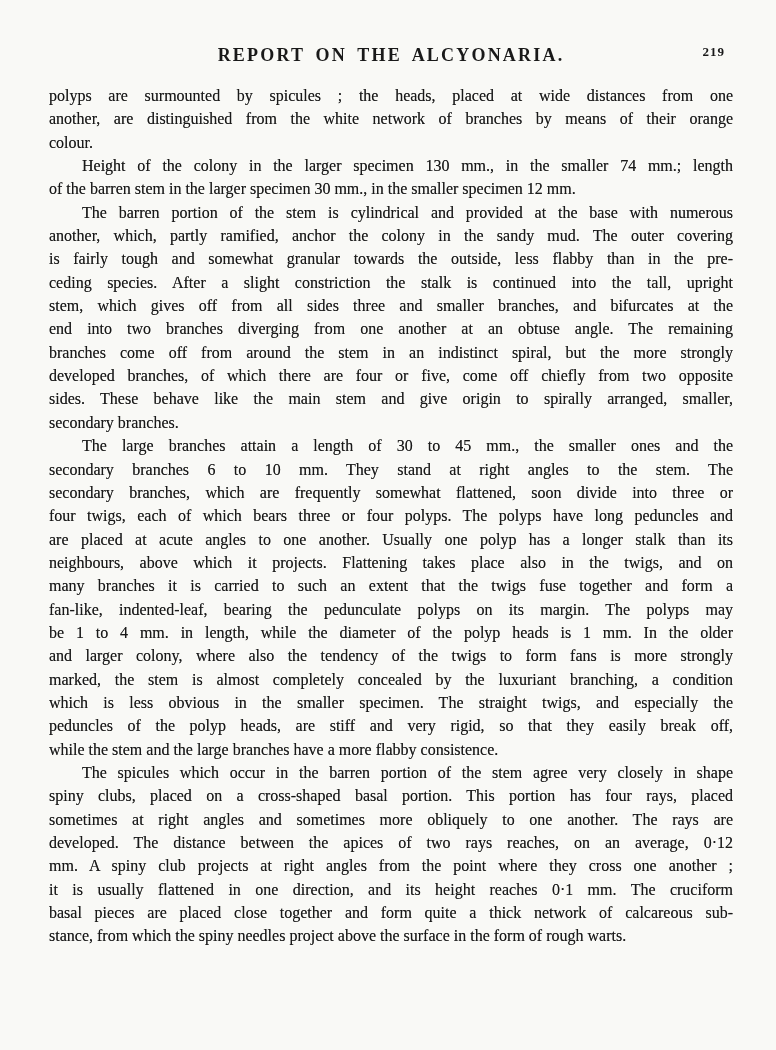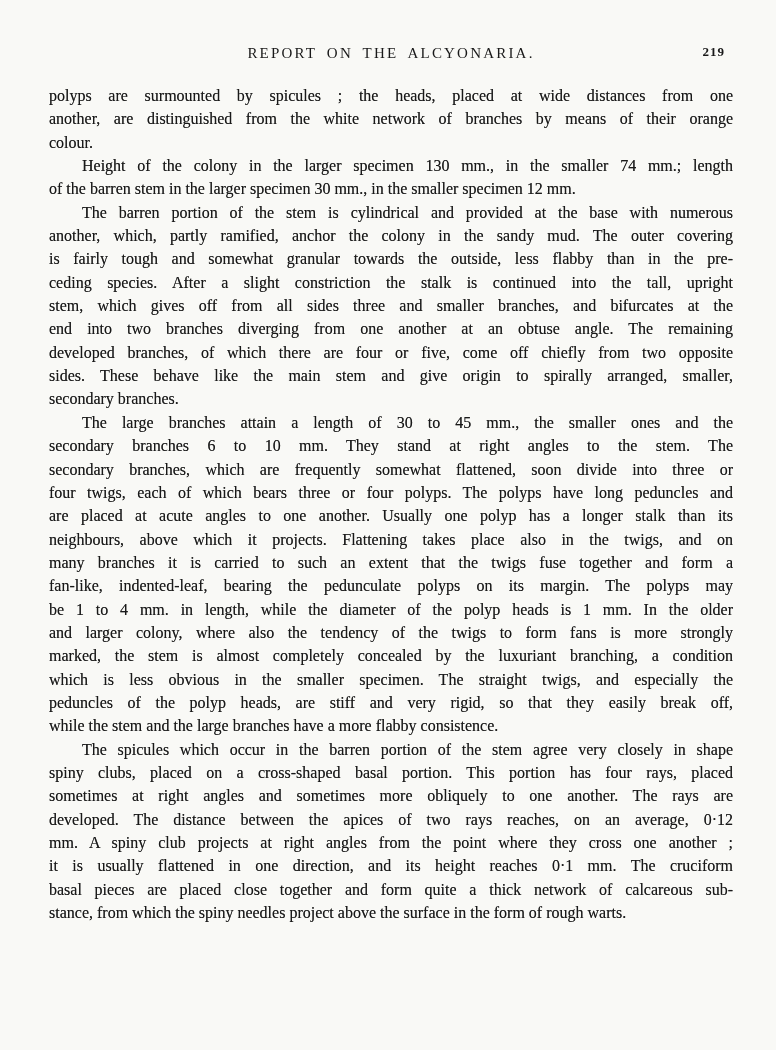--- a/index.html
+++ b/index.html
@@ -18,22 +18,22 @@
   }
   .running-header {
     position: absolute;
     top: 45px;
     left: 49px;
     width: 684px;
     height: 20px;
   }
   .running-title {
     text-align: center;
-    font-size: 15px;
-    font-weight: normal;
+    font-size: 18px;
+    font-weight: bold;
     letter-spacing: 2.2px;
     word-spacing: 4px;
     white-space: nowrap;
   }
   .page-number {
     position: absolute;
     right: 8px;
     top: -1px;
     font-size: 13px;
     font-weight: bold;
@@ -82,20 +82,21 @@
         <div class="line">Height of the colony in the larger specimen 130 mm., in the smaller 74 mm.; length</div>
         <div class="line last">of the barren stem in the larger specimen 30 mm., in the smaller specimen 12 mm.</div>
       </div>
       <div class="para indent">
         <div class="line">The barren portion of the stem is cylindrical and provided at the base with numerous</div>
         <div class="line">another, which, partly ramified, anchor the colony in the sandy mud. The outer covering</div>
         <div class="line">is fairly tough and somewhat granular towards the outside, less flabby than in the pre-</div>
         <div class="line">ceding species. After a slight constriction the stalk is continued into the tall, upright</div>
         <div class="line">stem, which gives off from all sides three and smaller branches, and bifurcates at the</div>
         <div class="line">end into two branches diverging from one another at an obtuse angle. The remaining</div>
+        <div class="line">branches come off from around the stem in an indistinct spiral, but the more strongly</div>
         <div class="line">developed branches, of which there are four or five, come off chiefly from two opposite</div>
         <div class="line">sides. These behave like the main stem and give origin to spirally arranged, smaller,</div>
         <div class="line last">secondary branches.</div>
       </div>
       <div class="para indent">
         <div class="line">The large branches attain a length of 30 to 45 mm., the smaller ones and the</div>
         <div class="line">secondary branches 6 to 10 mm. They stand at right angles to the stem. The</div>
         <div class="line">secondary branches, which are frequently somewhat flattened, soon divide into three or</div>
         <div class="line">four twigs, each of which bears three or four polyps. The polyps have long peduncles and</div>
         <div class="line">are placed at acute angles to one another. Usually one polyp has a longer stalk than its</div>

